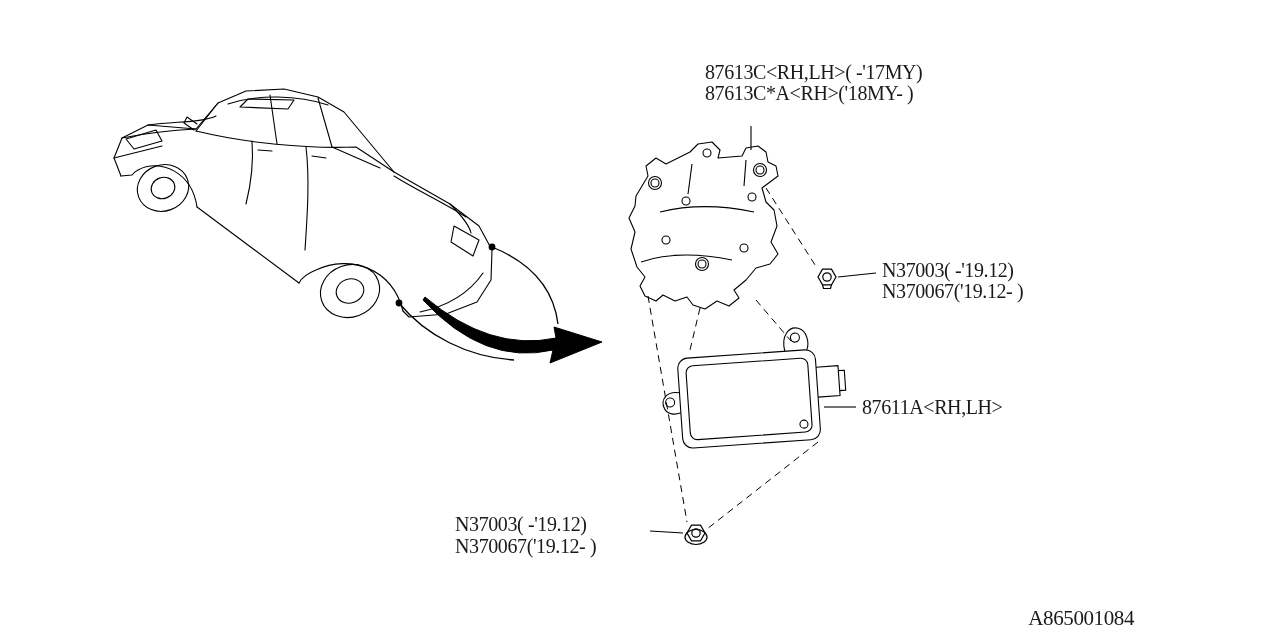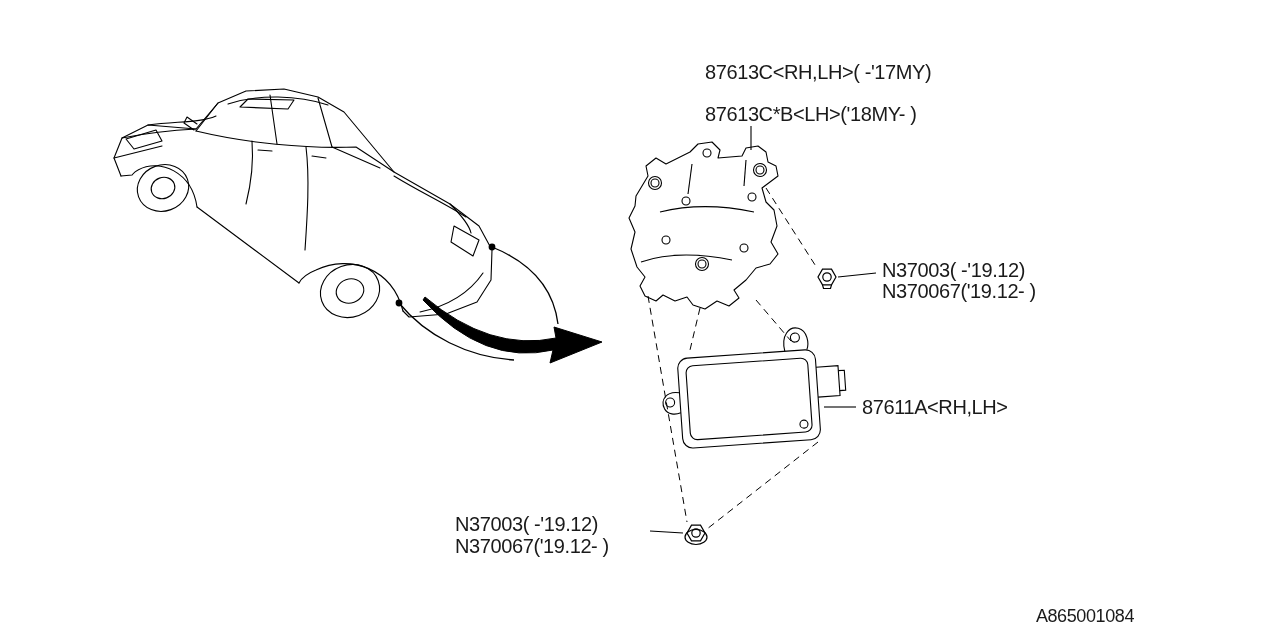--- a/index.html
+++ b/index.html
@@ -1,36 +1,36 @@
 <!DOCTYPE html>
 <html><head>
 <meta charset="utf-8">
 <style>
   html,body{margin:0;padding:0;background:#ffffff;}
   .stage{
     position:relative;
     width:1152px;height:640px;
     background:#ffffff;
     overflow:hidden;
-    font-family:Liberation Sans, sans-serif;
+    font-family:Liberation Serif, serif;
   }
   .stage svg{position:absolute;left:0;top:0;}
   .label{
     position:absolute;
     font-size:20px;
     line-height:21px;
     color:#1a1a1a;
     white-space:pre;
     letter-spacing:-0.4px;
   }
   .fig-id{
     position:absolute;
     right:18px;
     top:606px;
-    font-size:18px;
+    font-size:21px;
     color:#1a1a1a;
     letter-spacing:-0.4px;
   }
 </style>
 </head>
 <body>
 
 <div class="stage">
 
   <svg width="1280" height="640" viewBox="0 0 1280 640" xmlns="http://www.w3.org/2000/svg">
@@ -135,21 +135,21 @@
     <g stroke="#000" stroke-width="1" stroke-dasharray="7 5" fill="none">
       <path d="M766,188 L817,268"></path>
       <path d="M648,296 L687,522"></path>
       <path d="M756,300 L791,341"></path>
       <path d="M700,308 L690,350"></path>
       <path d="M818,442 L707,529"></path>
     </g>
   </svg>
 
   <div class="label" style="left:705px;top:62px">87613C&lt;RH,LH&gt;( -'17MY)</div>
-  <div class="label" style="left:705px;top:104px">87613C*B&lt;LH&gt;('18MY- )</div>
+  <div class="label" style="left:705px;top:83px">87613C*A&lt;RH&gt;('18MY- )</div>
 
   <div class="label" style="left:882px;top:260px">N37003( -'19.12)</div>
   <div class="label" style="left:882px;top:281px">N370067('19.12- )</div>
 
   <div class="label" style="left:862px;top:397px">87611A&lt;RH,LH&gt;</div>
 
   <div class="label" style="left:455px;top:514px">N37003( -'19.12)</div>
   <div class="label" style="left:455px;top:536px">N370067('19.12- )</div>
 
   <div class="fig-id">A865001084</div>

